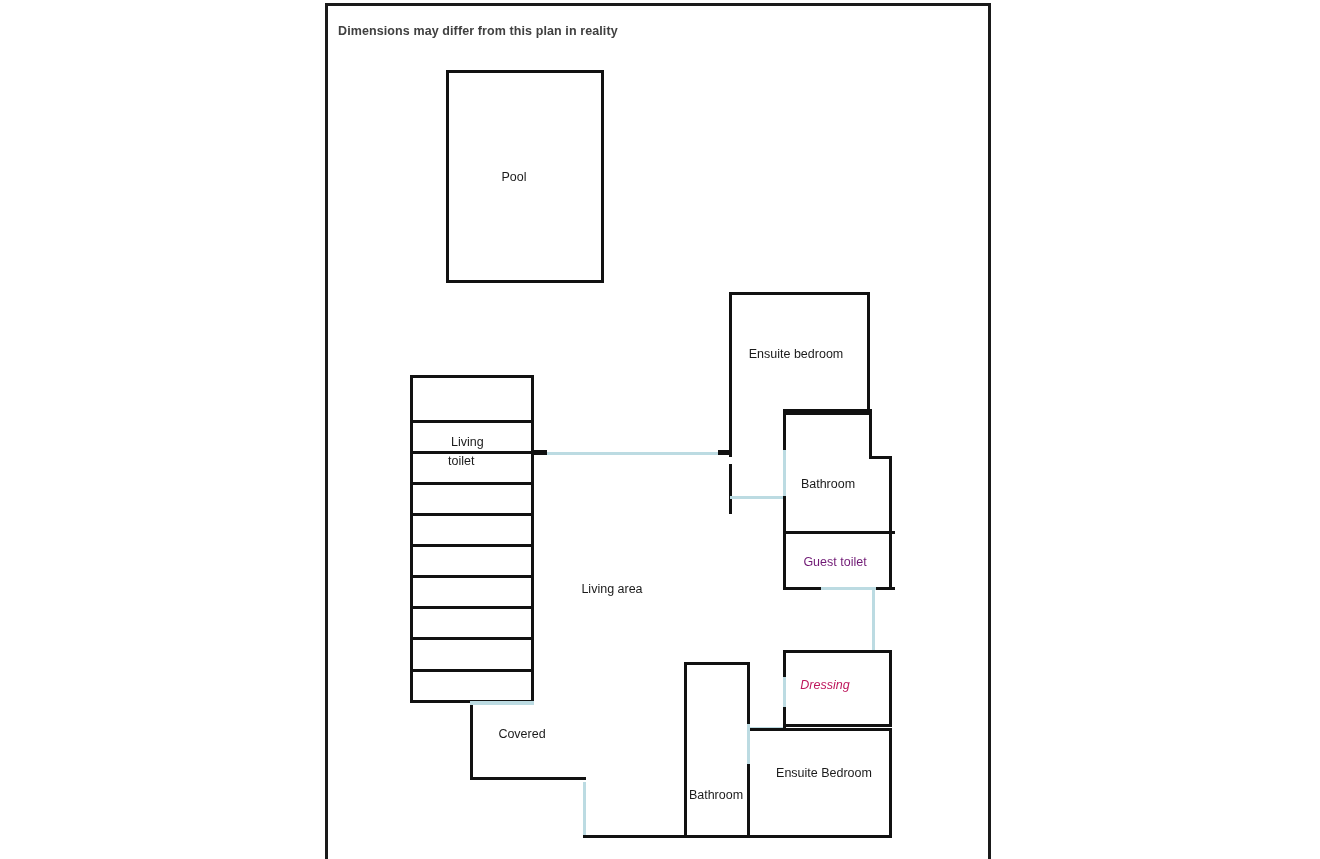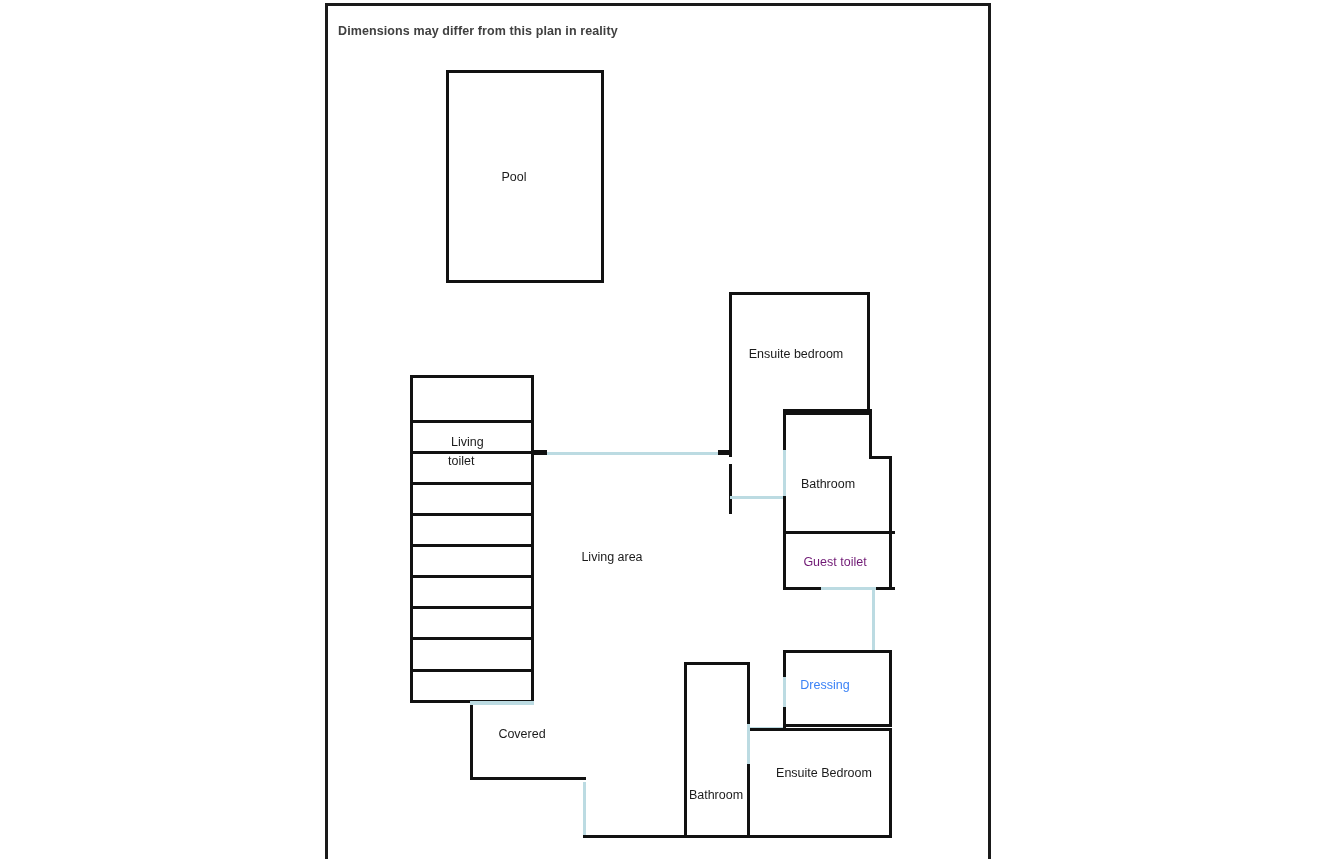--- a/index.html
+++ b/index.html
@@ -85,21 +85,21 @@
       <div class="wall" style="left: 410px; top: 451px; width: 124px; height: 2.5px; background: rgb(17, 17, 17);"></div>
       <div class="wall" style="left: 410px; top: 482px; width: 124px; height: 2.5px; background: rgb(17, 17, 17);"></div>
       <div class="wall" style="left: 410px; top: 513px; width: 124px; height: 2.5px; background: rgb(17, 17, 17);"></div>
       <div class="wall" style="left: 410px; top: 544px; width: 124px; height: 2.5px; background: rgb(17, 17, 17);"></div>
       <div class="wall" style="left: 410px; top: 575px; width: 124px; height: 2.5px; background: rgb(17, 17, 17);"></div>
       <div class="wall" style="left: 410px; top: 606px; width: 124px; height: 2.5px; background: rgb(17, 17, 17);"></div>
       <div class="wall" style="left: 410px; top: 637px; width: 124px; height: 2.5px; background: rgb(17, 17, 17);"></div>
       <div class="wall" style="left: 410px; top: 669px; width: 124px; height: 2.5px; background: rgb(17, 17, 17);"></div>
       <div class="room-label" style="left: 451px; top: 435px; color: rgb(27, 27, 27);">Living</div>
       <div class="room-label" style="left: 448px; top: 454px; color: rgb(27, 27, 27);">toilet</div>
-      <div class="room-label" style="left: 612px; top: 550px; color: rgb(27, 27, 27); transform: translateX(-50%);">Living area</div>
+      <div class="room-label" style="left: 612px; top: 582px; color: rgb(27, 27, 27); transform: translateX(-50%);">Living area</div>
       <div class="wall" style="left: 729px; top: 292px; width: 141px; height: 3px; background: rgb(17, 17, 17);"></div>
       <div class="wall" style="left: 729px; top: 292px; width: 3px; height: 165px; background: rgb(17, 17, 17);"></div>
       <div class="wall" style="left: 729px; top: 464px; width: 3px; height: 50px; background: rgb(17, 17, 17);"></div>
       <div class="wall" style="left: 867px; top: 292px; width: 3px; height: 120px; background: rgb(17, 17, 17);"></div>
       <div class="wall" style="left: 783px; top: 412px; width: 87px; height: 3px; background: rgb(17, 17, 17);"></div>
       <div class="room-label" style="left: 796px; top: 347px; color: rgb(27, 27, 27); transform: translateX(-50%);">Ensuite bedroom</div>
       <div class="wall" style="left: 783px; top: 409px; width: 3px; height: 41px; background: rgb(17, 17, 17);"></div>
       <div class="door" style="left: 783px; top: 450px; width: 3px; height: 46px; background: rgb(188, 219, 226);"></div>
       <div class="wall" style="left: 783px; top: 496px; width: 3px; height: 38px; background: rgb(17, 17, 17);"></div>
       <div class="wall" style="left: 783px; top: 409px; width: 86px; height: 3px; background: rgb(17, 17, 17);"></div>
@@ -114,21 +114,21 @@
       <div class="door" style="left: 821px; top: 587px; width: 55px; height: 3px; background: rgb(188, 219, 226);"></div>
       <div class="wall" style="left: 876px; top: 587px; width: 19px; height: 3px; background: rgb(17, 17, 17);"></div>
       <div class="room-label" style="left: 835px; top: 555px; color: #701a75; transform: translateX(-50%);">Guest toilet</div>
       <div class="door" style="left: 872px; top: 590px; width: 3px; height: 60px; background: rgb(188, 219, 226);"></div>
       <div class="wall" style="left: 783px; top: 650px; width: 109px; height: 3px; background: rgb(17, 17, 17);"></div>
       <div class="wall" style="left: 783px; top: 650px; width: 3px; height: 27px; background: rgb(17, 17, 17);"></div>
       <div class="door" style="left: 783px; top: 677px; width: 3px; height: 30px; background: rgb(188, 219, 226);"></div>
       <div class="wall" style="left: 783px; top: 707px; width: 3px; height: 23px; background: rgb(17, 17, 17);"></div>
       <div class="wall" style="left: 889px; top: 650px; width: 3px; height: 77px; background: rgb(17, 17, 17);"></div>
       <div class="wall" style="left: 783px; top: 724px; width: 109px; height: 3px; background: rgb(17, 17, 17);"></div>
-      <div class="room-label" style="left: 825px; top: 678px; color: #3b82f6; transform: translateX(-50%);">Dressing</div>
+      <div class="room-label" style="left: 825px; top: 678px; color: #be185d; transform: translateX(-50%); font-style: italic;">Dressing</div>
       <div class="door" style="left: 750px; top: 727px; width: 33px; height: 3px; background: rgb(188, 219, 226);"></div>
       <div class="wall" style="left: 750px; top: 728px; width: 142px; height: 3px; background: rgb(17, 17, 17);"></div>
       <div class="wall" style="left: 889px; top: 728px; width: 3px; height: 110px; background: rgb(17, 17, 17);"></div>
       <div class="wall" style="left: 750px; top: 835px; width: 142px; height: 3px; background: rgb(17, 17, 17);"></div>
       <div class="room-label" style="left: 824px; top: 766px; color: rgb(27, 27, 27); transform: translateX(-50%);">Ensuite Bedroom</div>
       <div class="wall" style="left: 684px; top: 662px; width: 66px; height: 3px; background: rgb(17, 17, 17);"></div>
       <div class="wall" style="left: 684px; top: 662px; width: 3px; height: 176px; background: rgb(17, 17, 17);"></div>
       <div class="wall" style="left: 747px; top: 662px; width: 3px; height: 62px; background: rgb(17, 17, 17);"></div>
       <div class="door" style="left: 747px; top: 724px; width: 3px; height: 40px; background: rgb(188, 219, 226);"></div>
       <div class="wall" style="left: 747px; top: 764px; width: 3px; height: 74px; background: rgb(17, 17, 17);"></div>

